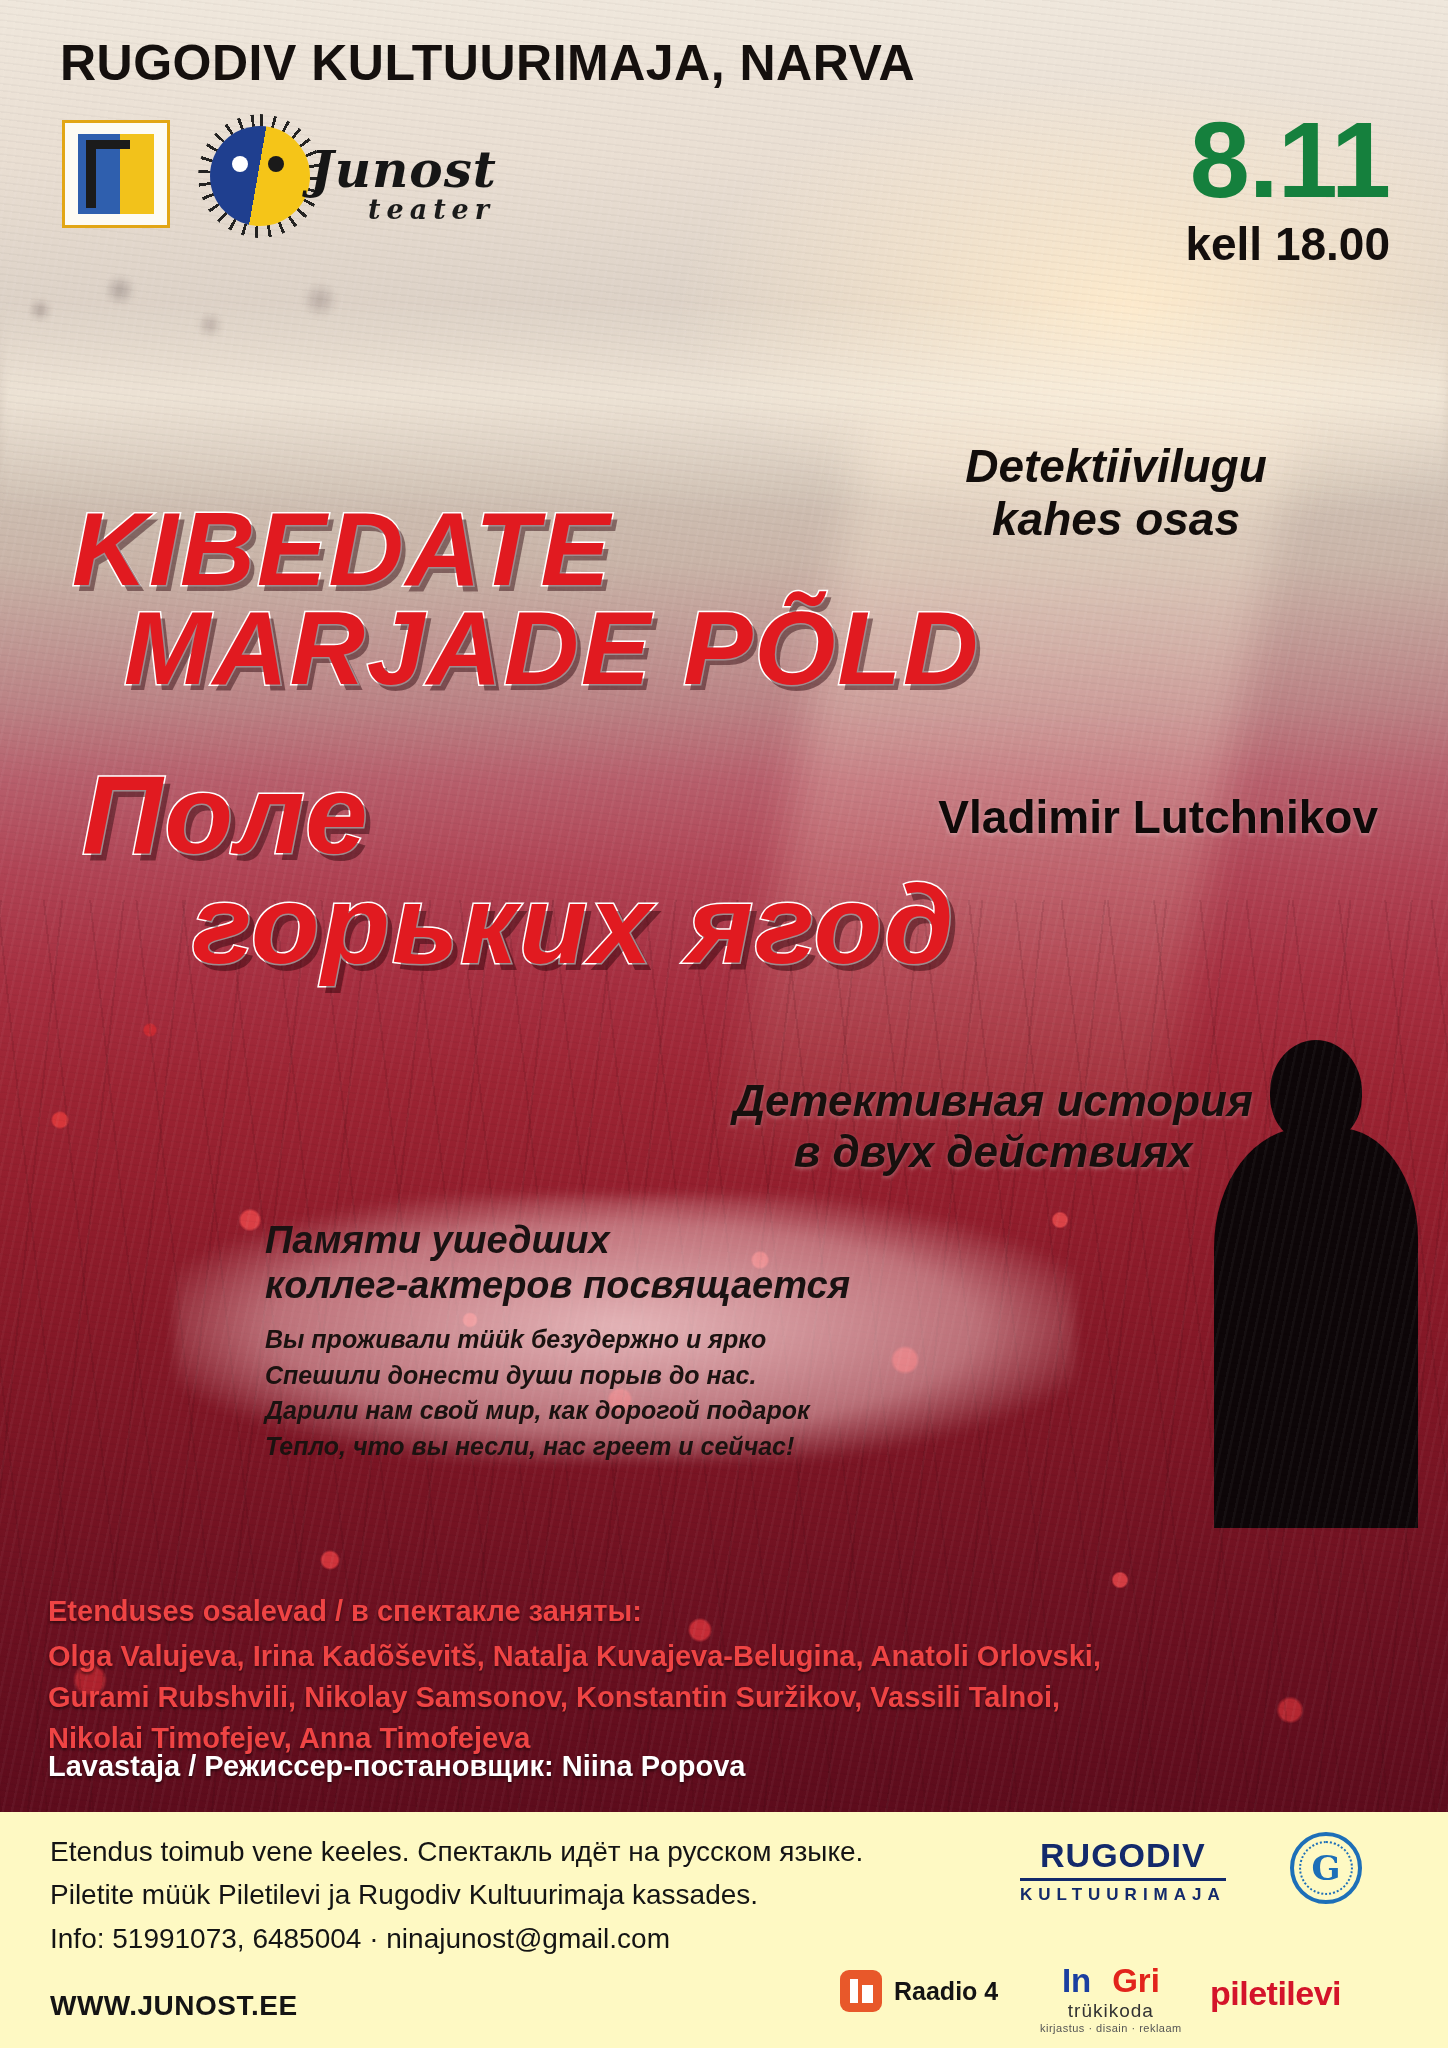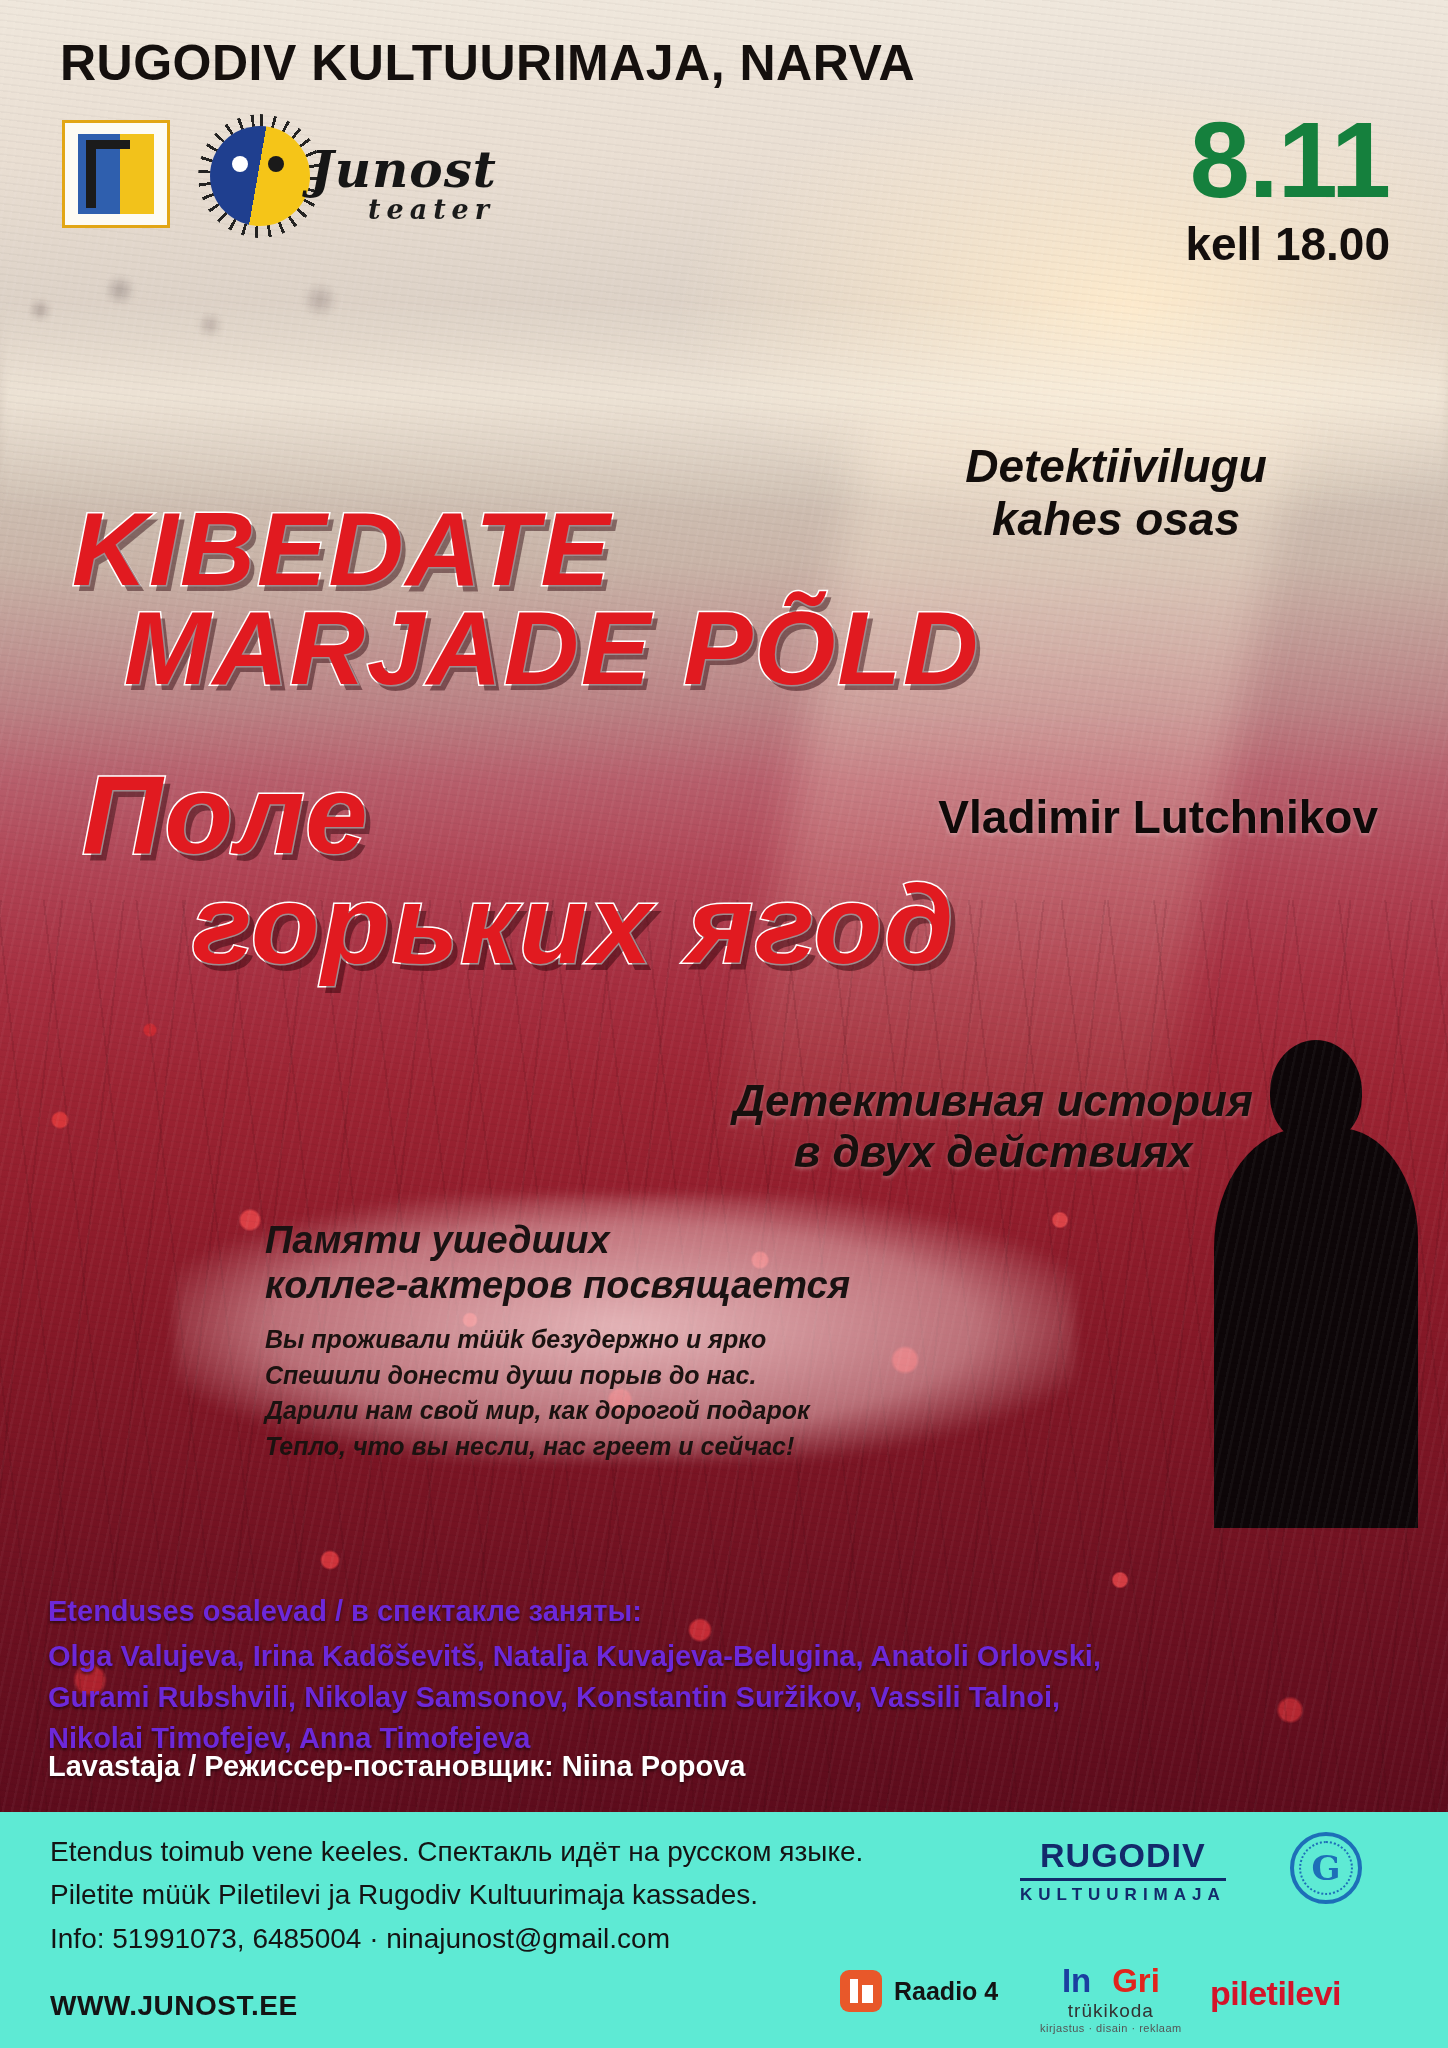--- a/index.html
+++ b/index.html
@@ -279,41 +279,41 @@
     position:absolute; left: 265px; top: 1322px;
     width: 720px;
     font-weight: 700; font-style: italic; font-size: 25px; line-height: 1.42;
     color:#1b1210;
   }
 
   
   .cast {
     position:absolute; left: 48px; top: 1595px;
     width: 1250px;
-    color: #6d28d9;
+    color: #ef4444;
   }
   .cast .head {
     font-weight: 800; font-size: 29px; margin-bottom: 8px;
     text-shadow: 0 2px 3px rgba(0,0,0,.55);
   }
   .cast .names {
     font-weight: 700; font-size: 29px; line-height: 1.42;
     text-shadow: 0 2px 3px rgba(0,0,0,.55);
   }
   .director {
     position:absolute; left: 48px; top: 1750px;
     font-weight: 700; font-size: 29px; color:#ffffff;
     text-shadow: 0 2px 3px rgba(0,0,0,.55);
   }
 
   
   .footer {
     position:absolute; left:0; top: 1812px;
     width: 1448px; height: 236px;
-    background:#5eead4;
+    background:#fef9c3;
   }
   .footer .lines {
     position:absolute; left: 50px; top: 18px;
     font-size: 28px; line-height: 1.55; color:#141414;
   }
   .footer .site {
     position:absolute; left: 50px; top: 178px;
     font-weight: 800; font-size: 28px; color:#141414; letter-spacing: .5px;
   }
   .rug-logo {

